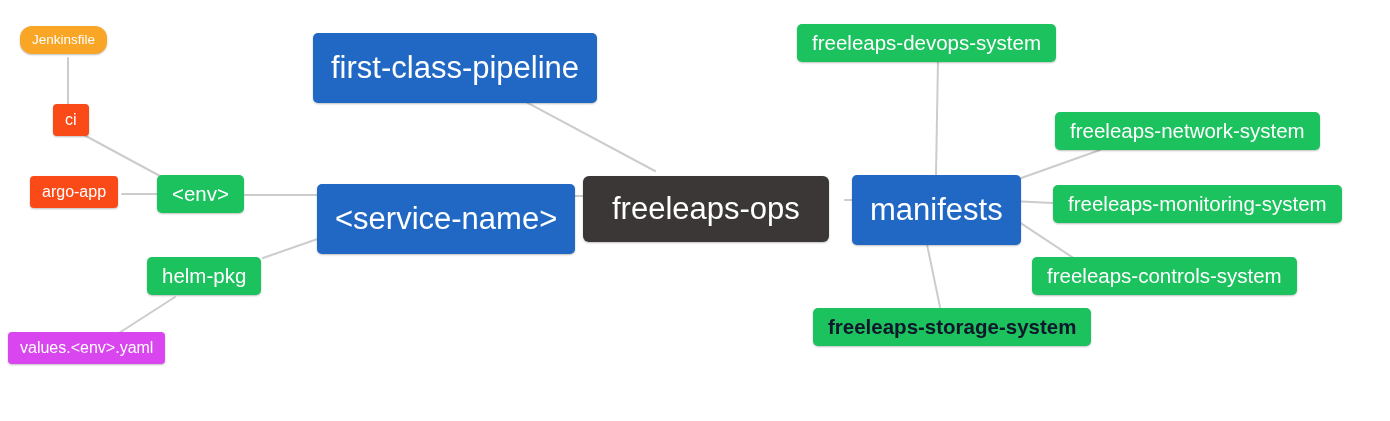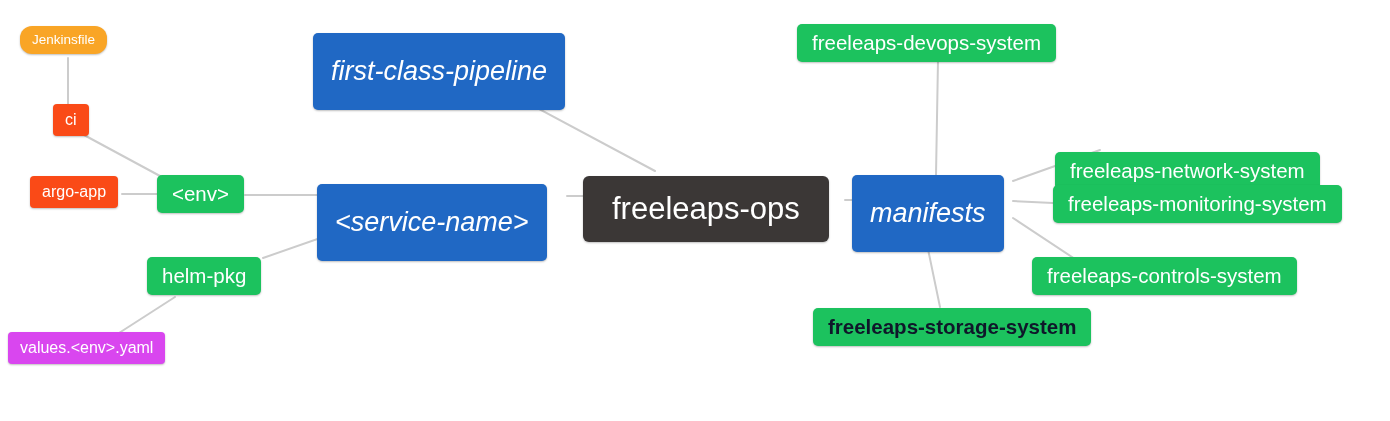--- a/index.html
+++ b/index.html
@@ -25,21 +25,21 @@
     position: absolute;
     color: #ffffff;
     white-space: nowrap;
     line-height: 1.15;
     border-radius: 5px;
     box-shadow: 0 1px 2px rgba(0,0,0,0.25);
     cursor: pointer;
     user-select: none;
   }
   .level-0 { font-size: 31px;   padding: 15px 29px; border-radius: 6px; }
-  .level-1 { font-size: 27px;   padding: 23px 18px; font-style: italic; }
+  .level-1 { font-size: 31px;   padding: 17px 18px; }
   .level-2 { font-size: 20.5px; padding: 7px 15px;  }
   .level-3 { font-size: 16px;   padding: 7px 12px;  border-radius: 4px; }
   .level-4 { font-size: 13.5px; padding: 6px 12px;  border-radius: 12px; }
 </style>
 </head>
 <body>
 
 <div class="stage" style="width: 1390px; height: 421px; background: rgb(255, 255, 255);">
   <svg class="edges" width="1390" height="421" viewBox="0 0 1390 421">
       <line x1="68" y1="58" x2="68" y2="104" stroke="#cccccc" stroke-width="2" stroke-linecap="round"></line>
@@ -57,21 +57,21 @@
       <line x1="1013" y1="218" x2="1078" y2="261" stroke="#cccccc" stroke-width="2" stroke-linecap="round"></line>
       <line x1="923" y1="225" x2="940" y2="307" stroke="#cccccc" stroke-width="2" stroke-linecap="round"></line>
     </svg>
 <div class="node level-0" style="left: 583px; top: 176px; background: rgb(59, 55, 54); color: rgb(255, 255, 255);">freeleaps-ops</div>
     <div class="node level-1" style="left: 313px; top: 33px; background: rgb(32, 104, 196); color: rgb(255, 255, 255);">first-class-pipeline</div>
     <div class="node level-1" style="left: 317px; top: 184px; background: rgb(32, 104, 196); color: rgb(255, 255, 255);">&lt;service-name&gt;</div>
     <div class="node level-1" style="left: 852px; top: 175px; background: rgb(32, 104, 196); color: rgb(255, 255, 255);">manifests</div>
     <div class="node level-2" style="left: 157px; top: 175px; background: rgb(28, 194, 94); color: rgb(255, 255, 255);">&lt;env&gt;</div>
     <div class="node level-2" style="left: 147px; top: 257px; background: rgb(28, 194, 94); color: rgb(255, 255, 255);">helm-pkg</div>
     <div class="node level-2" style="left: 797px; top: 24px; background: rgb(28, 194, 94); color: rgb(255, 255, 255);">freeleaps-devops-system</div>
-    <div class="node level-2" style="left: 1055px; top: 112px; background: rgb(28, 194, 94); color: rgb(255, 255, 255); margin-top: 40px;">freeleaps-network-system</div>
+    <div class="node level-2" style="left: 1055px; top: 112px; background: rgb(28, 194, 94); color: rgb(255, 255, 255);">freeleaps-network-system</div>
     <div class="node level-2" style="left: 1053px; top: 185px; background: rgb(28, 194, 94); color: rgb(255, 255, 255);">freeleaps-monitoring-system</div>
     <div class="node level-2" style="left: 1032px; top: 257px; background: rgb(28, 194, 94); color: rgb(255, 255, 255);">freeleaps-controls-system</div>
     <div class="node level-2" style="left: 813px; top: 308px; background: rgb(28, 194, 94); color: #0f172a; font-weight: bold;">freeleaps-storage-system</div>
     <div class="node level-3" style="left: 53px; top: 104px; background: rgb(250, 74, 23); color: rgb(255, 255, 255);">ci</div>
     <div class="node level-3" style="left: 30px; top: 176px; background: rgb(250, 74, 23); color: rgb(255, 255, 255);">argo-app</div>
     <div class="node level-3" style="left: 8px; top: 332px; background: #d946ef; color: rgb(255, 255, 255);">values.&lt;env&gt;.yaml</div>
     <div class="node level-4" style="left: 20px; top: 26px; background: rgb(249, 165, 38); color: rgb(255, 255, 255);">Jenkinsfile</div>
   </div>
 
 </body></html>

